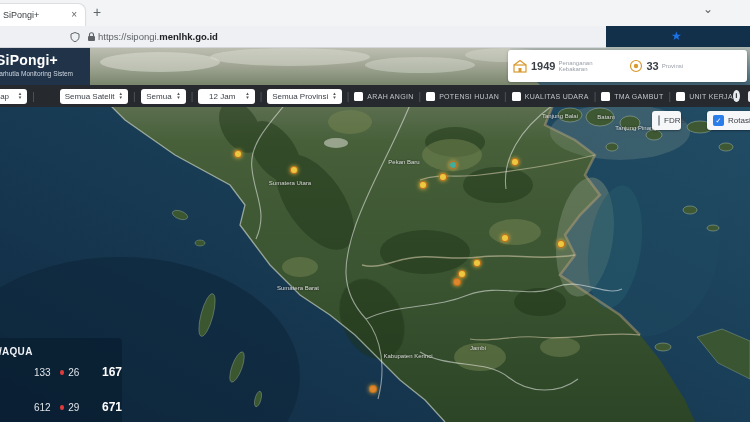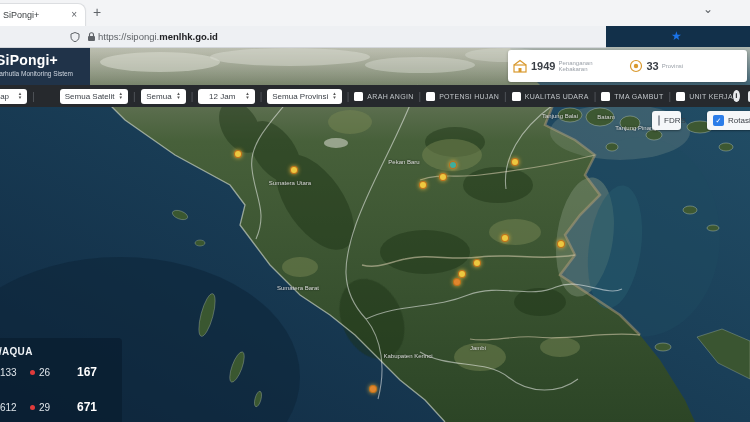--- a/index.html
+++ b/index.html
@@ -61,21 +61,21 @@
   .chip-box{width:9px;height:9px;border:1px solid #9aa0a8;border-radius:1.5px;background:#fff;
             font-size:7px;line-height:9px;text-align:center;color:#fff;}
   .chip-box.checked{background:#2b7de9;border-color:#2b7de9;}
   .chip-label{font-size:8px;color:#3a3f46;white-space:nowrap;}
   
   .legend{position:absolute;left:-70px;top:338px;width:192px;height:96px;background:rgba(10,31,50,.88);
           border-radius:4px;z-index:10;}
   .legend-title{position:absolute;left:33px;top:8px;font-size:10px;font-weight:bold;color:#eef2f6;letter-spacing:.3px;}
   .legend-row{position:absolute;left:0;width:192px;display:flex;align-items:center;}
   .lr1{top:27px;} .lr2{top:62px;}
-  .lg-a{margin-left:70px;width:30px;font-size:10px;color:#dfe5ea;}
+  .lg-a{margin-left:104px;width:30px;font-size:10px;color:#dfe5ea;}
   .lg-dot{width:5px;height:5px;border-radius:50%;background:#e03b3b;margin-right:4px;}
   .lg-b{width:30px;font-size:10px;color:#dfe5ea;}
   .lg-total{font-size:12px;font-weight:bold;color:#fff;margin-left:8px;}
 </style>
 </head>
 <body>
 
 <div class="map-wrap">
   <svg width="750" height="375" viewBox="0 0 750 375">
     <defs>

